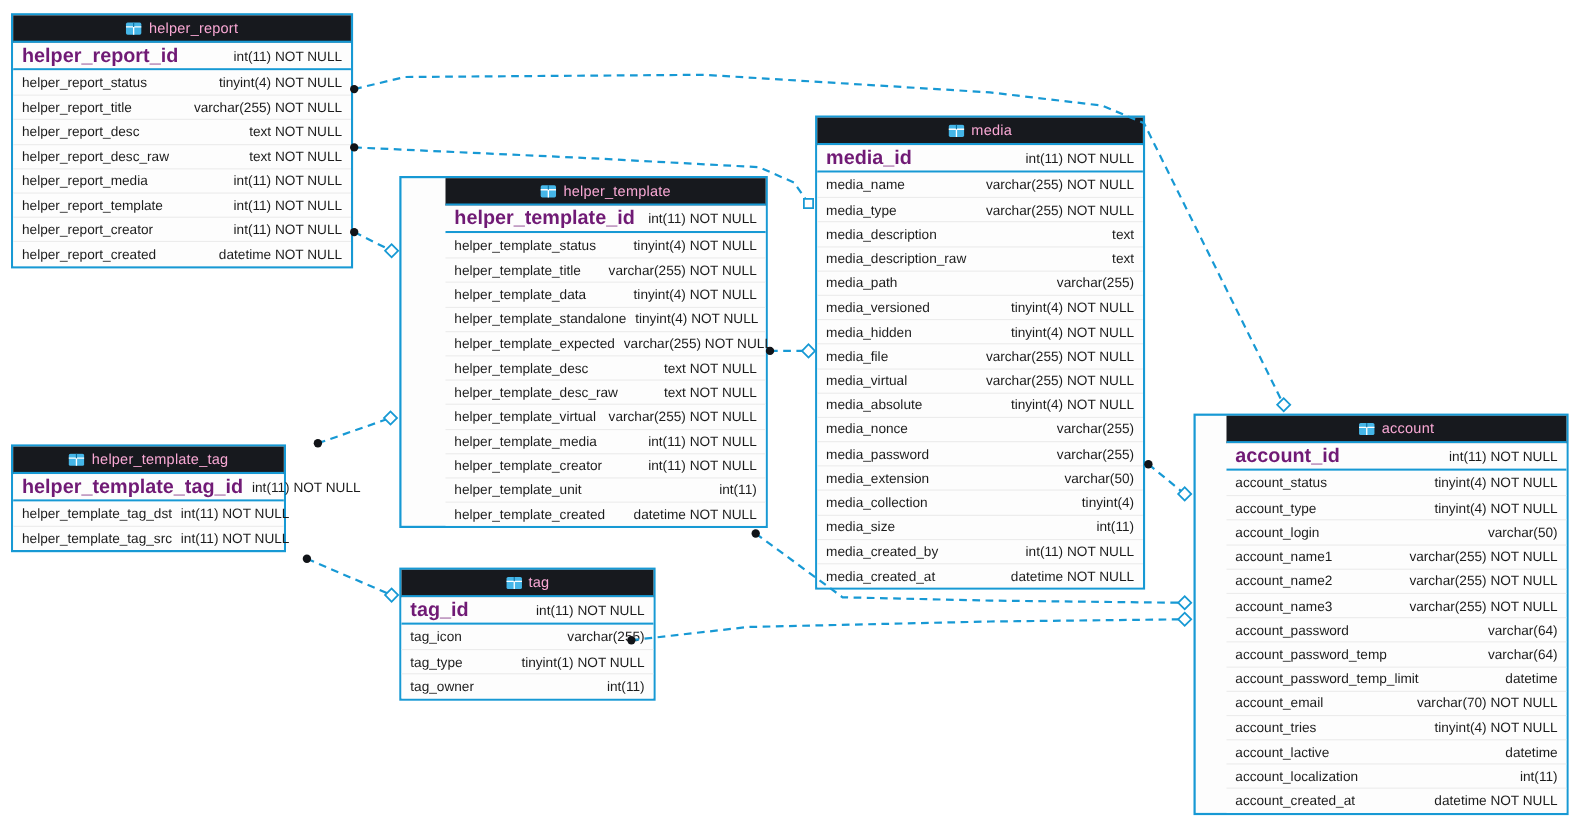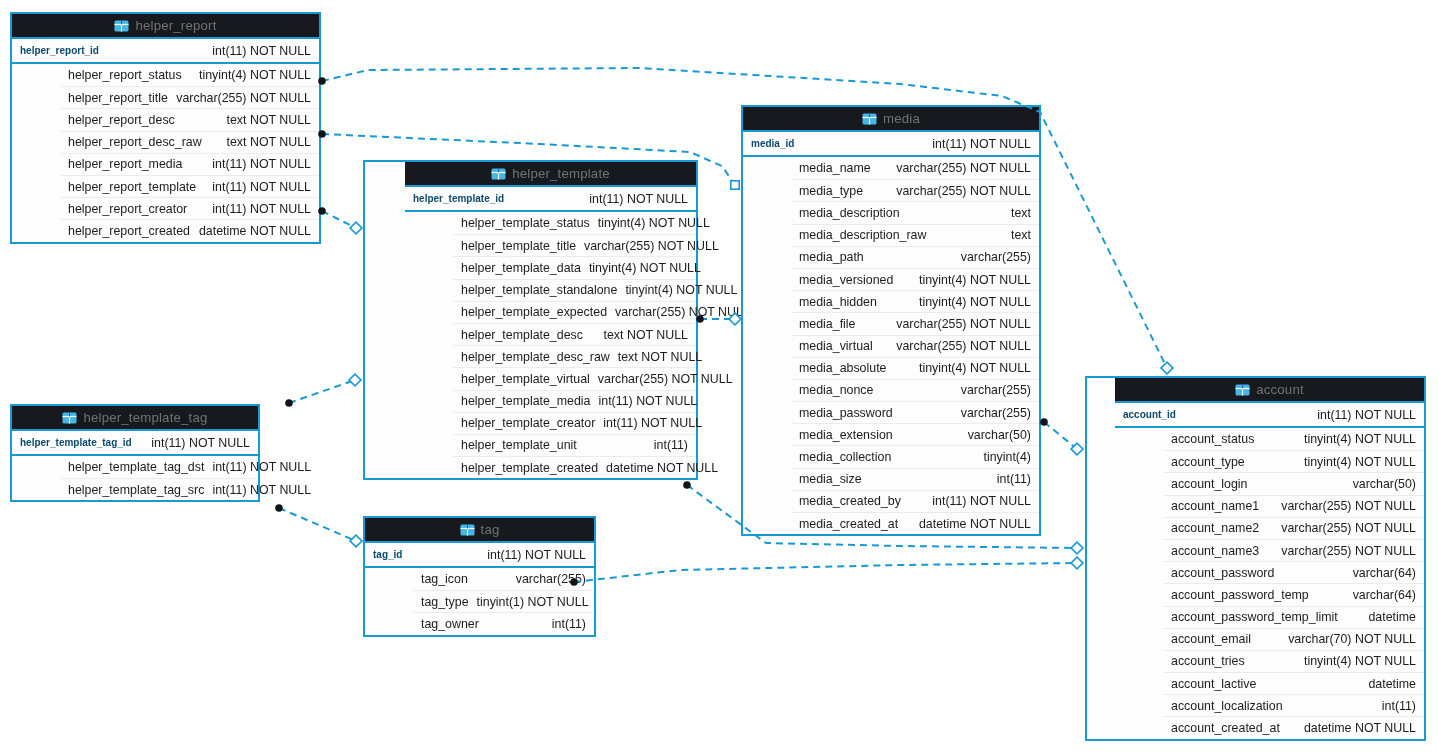--- a/index.html
+++ b/index.html
@@ -16,31 +16,31 @@
   #canvas{position:absolute;left:0;top:0;width:1438px;height:754px;}
   #connector-layer{position:absolute;left:0;top:0;z-index:5;pointer-events:none;}
   .er-table{
     position:absolute;box-sizing:border-box;border:2px solid var(--blue);
     background:var(--rowbg);z-index:2;
   }
   .title-bar{
     height:23px;background:var(--dark);border-bottom:2px solid var(--blue);
     display:flex;align-items:center;justify-content:center;gap:6px;
   }
-  .tbl-title{color:#737373;font-size:13.2px;letter-spacing:.2px;}
+  .tbl-title{color:#f9a8d4;font-size:13.2px;letter-spacing:.2px;}
   .tbl-icon{display:flex;align-items:center;}
   .pk-row{
     height:25px;box-sizing:border-box;display:flex;align-items:center;
     justify-content:space-between;padding:0 8px;border-bottom:2px solid var(--blue);
     background:var(--rowbg);gap:8px;
   }
-  .pk-row .f-name{font-weight:bold;font-size:10px;color:#0c4a6e;white-space:nowrap;}
+  .pk-row .f-name{font-weight:bold;font-size:18px;color:#701a75;white-space:nowrap;}
   .field-row{
     height:22.2px;box-sizing:border-box;display:flex;align-items:center;
-    justify-content:space-between;padding:0 8px;gap:8px;background:var(--rowbg);margin-left:48px;
+    justify-content:space-between;padding:0 8px;gap:8px;background:var(--rowbg);
   }
   .field-row + .field-row{border-top:1px solid #ececec;}
   .f-name{font-size:12.4px;color:var(--rowtext);white-space:nowrap;}
   .f-type{font-size:12.4px;color:var(--rowtext);white-space:nowrap;text-align:right;}
   .rel-line{fill:none;stroke:var(--blue);stroke-width:2;stroke-dasharray:7 5;stroke-linejoin:round;}
   .rel-dot{fill:#111418;stroke:none;}
   .rel-diamond{fill:#ffffff;stroke:var(--blue);stroke-width:1.6;}
 </style>
 </head>
 <body>

